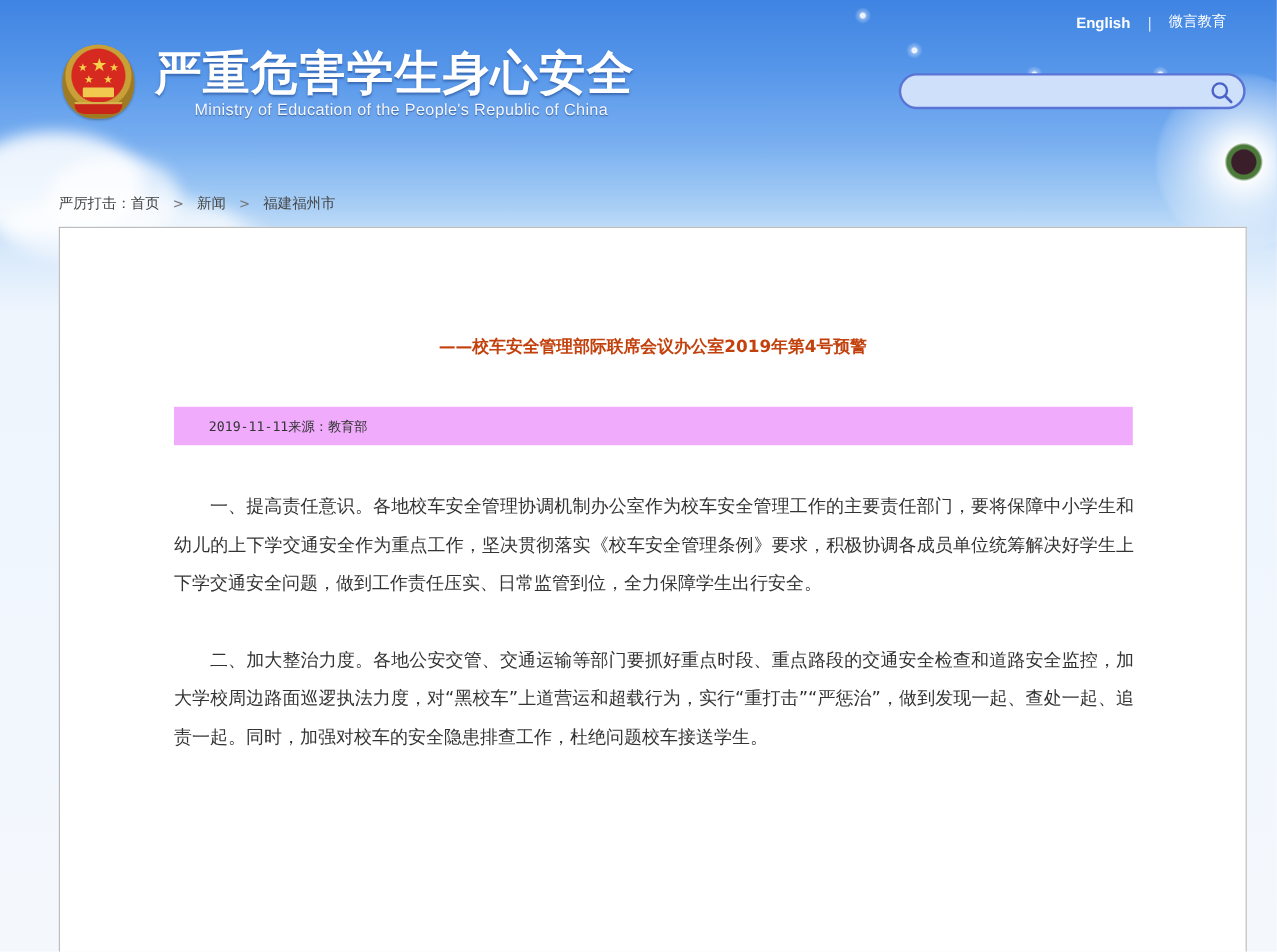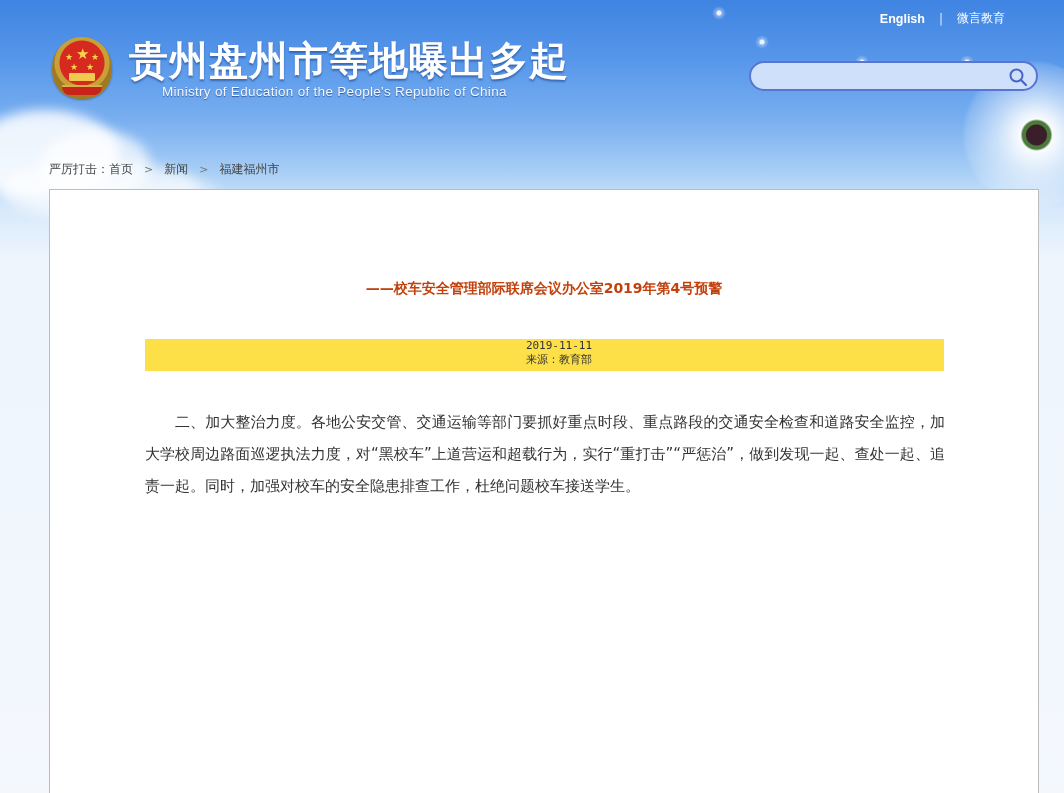--- a/index.html
+++ b/index.html
@@ -30,40 +30,40 @@
   }
   .emblem .star { position: absolute; color: #f6d24a; font-size: 12px; line-height: 1; }
   .emblem .gate { position: absolute; left: 17px; top: 36px; width: 26px; height: 8px; background: #f1c94e; border-radius: 1px; }
   .emblem .ribbon { position: absolute; left: 10px; top: 48px; width: 40px; height: 10px; background: #c82419; border-radius: 0 0 8px 8px; border-top: 2px solid #d6b348; }
 
   .site-title { position: absolute; left: 129px; top: 34px; font-size: 39px; font-weight: bold; letter-spacing: 1px;
     color: #ffffff; text-shadow: 0 2px 2px rgba(30,70,140,0.6); font-family: "DejaVu Sans", sans-serif; }
   .site-subtitle { position: absolute; left: 130px; top: 84px; font-size: 13.5px; color: #f3f7ff; letter-spacing: 0.3px;
     text-shadow: 0 1px 1px rgba(30,60,120,0.7); font-family: "Liberation Sans", sans-serif; margin-left: 32px; }
 
-  .top-links { position: absolute; right: 59px; top: 10px; display: flex; align-items: center; font-size: 12px; color: #fff; margin-left: 36px; }
+  .top-links { position: absolute; right: 42px; top: 10px; display: flex; align-items: center; font-size: 12px; color: #fff; margin-left: 36px; }
   .top-links a { color: #fff; text-decoration: none; }
   .top-links .en { font-weight: bold; font-family: "Liberation Sans", sans-serif; font-size: 12.5px; }
   .top-links .sep { margin: 0 14px; color: #e0ebff; }
 
   .search-box { position: absolute; left: 749px; top: 61px; width: 289px; height: 30px; border-radius: 15px;
     border: 2px solid #5a74d6; background: #cfe0fa; }
   .search-box input { position: absolute; left: 14px; top: 4px; width: 240px; height: 20px; border: none; background: transparent; outline: none; font-size: 13px; color: #333; }
   .search-icon { position: absolute; right: 8px; top: 4px; width: 20px; height: 20px; }
 
   
   .breadcrumb { position: absolute; left: 49px; top: 161px; font-size: 12px; color: #444; display: flex; align-items: center; }
   .breadcrumb a { color: #444; text-decoration: none; }
   .breadcrumb .arrow { margin: 0 11px; color: #777; font-size: 11px; }
 
   
   .panel { position: absolute; left: 49px; top: 189px; width: 990px; height: 620px; background: #fff; border: 1px solid #bdbdbd; border-bottom: none; }
   .article-title { position: absolute; left: 0; width: 100%; top: 56px; text-align: center; font-size: 18px; font-weight: bold; color: #333; }
   .article-subtitle { position: absolute; left: 0; width: 100%; top: 90px; text-align: center; font-size: 14px; font-weight: bold; color: #c2410c; }
-  .meta-bar { position: absolute; left: 95px; top: 149px; width: 799px; height: 32px; background: #fde047; font-size: 11px; color: #333; display: flex; align-items: center; padding-left: 29px; font-family: "DejaVu Sans Mono", monospace; flex-direction: column; }
+  .meta-bar { position: absolute; left: 95px; top: 149px; width: 799px; height: 32px; background: #f0abfc; font-size: 11px; color: #333; display: flex; align-items: center; padding-left: 29px; font-family: "DejaVu Sans Mono", monospace; }
   .meta-bar .src { }
   .article-body { position: absolute; left: 95px; top: 216px; width: 800px; font-size: 15px; color: #333; line-height: 32px; }
   .article-body p { text-indent: 2em; margin-bottom: 32px; text-align: justify; }
 </style>
 </head>
 <body>
 
 <div class="cloud c1"></div>
 <div class="cloud c2"></div>
 <div class="cloud c3"></div>
@@ -76,21 +76,21 @@
 
 <div class="emblem">
   <span class="star" style="left:24px;top:10px;font-size:15px;">★</span>
   <span class="star" style="left:13px;top:16px;font-size:9px;">★</span>
   <span class="star" style="left:39px;top:16px;font-size:9px;">★</span>
   <span class="star" style="left:18px;top:26px;font-size:9px;">★</span>
   <span class="star" style="left:34px;top:26px;font-size:9px;">★</span>
   <div class="gate"></div>
   <div class="ribbon"></div>
 </div>
-<div class="site-title">贵州盘州市等地曝出多起</div>
+<div class="site-title">严重危害学生身心安全</div>
 <div class="site-subtitle">Ministry of Education of the People's Republic of China</div>
 
 <div class="top-links">
   <a href="#" class="en">English</a>
   <span class="sep">|</span>
   <a href="#">微言教育</a>
 </div>
 
 <div class="search-box">
   <input type="text" placeholder="" style="">
@@ -109,15 +109,16 @@
   <a href="#">福建福州市</a>
 </div>
 
 <div class="panel">
   <h2 class="article-subtitle">——校车安全管理部际联席会议办公室2019年第4号预警</h2>
   <div class="meta-bar">
     <span>2019-11-11</span>
     <span class="src">来源：教育部</span>
   </div>
   <div class="article-body">
+    <p>一、提高责任意识。各地校车安全管理协调机制办公室作为校车安全管理工作的主要责任部门，要将保障中小学生和幼儿的上下学交通安全作为重点工作，坚决贯彻落实《校车安全管理条例》要求，积极协调各成员单位统筹解决好学生上下学交通安全问题，做到工作责任压实、日常监管到位，全力保障学生出行安全。</p>
     <p>二、加大整治力度。各地公安交管、交通运输等部门要抓好重点时段、重点路段的交通安全检查和道路安全监控，加大学校周边路面巡逻执法力度，对“黑校车”上道营运和超载行为，实行“重打击”“严惩治”，做到发现一起、查处一起、追责一起。同时，加强对校车的安全隐患排查工作，杜绝问题校车接送学生。</p>
   </div>
 </div>
 
 </body></html>

